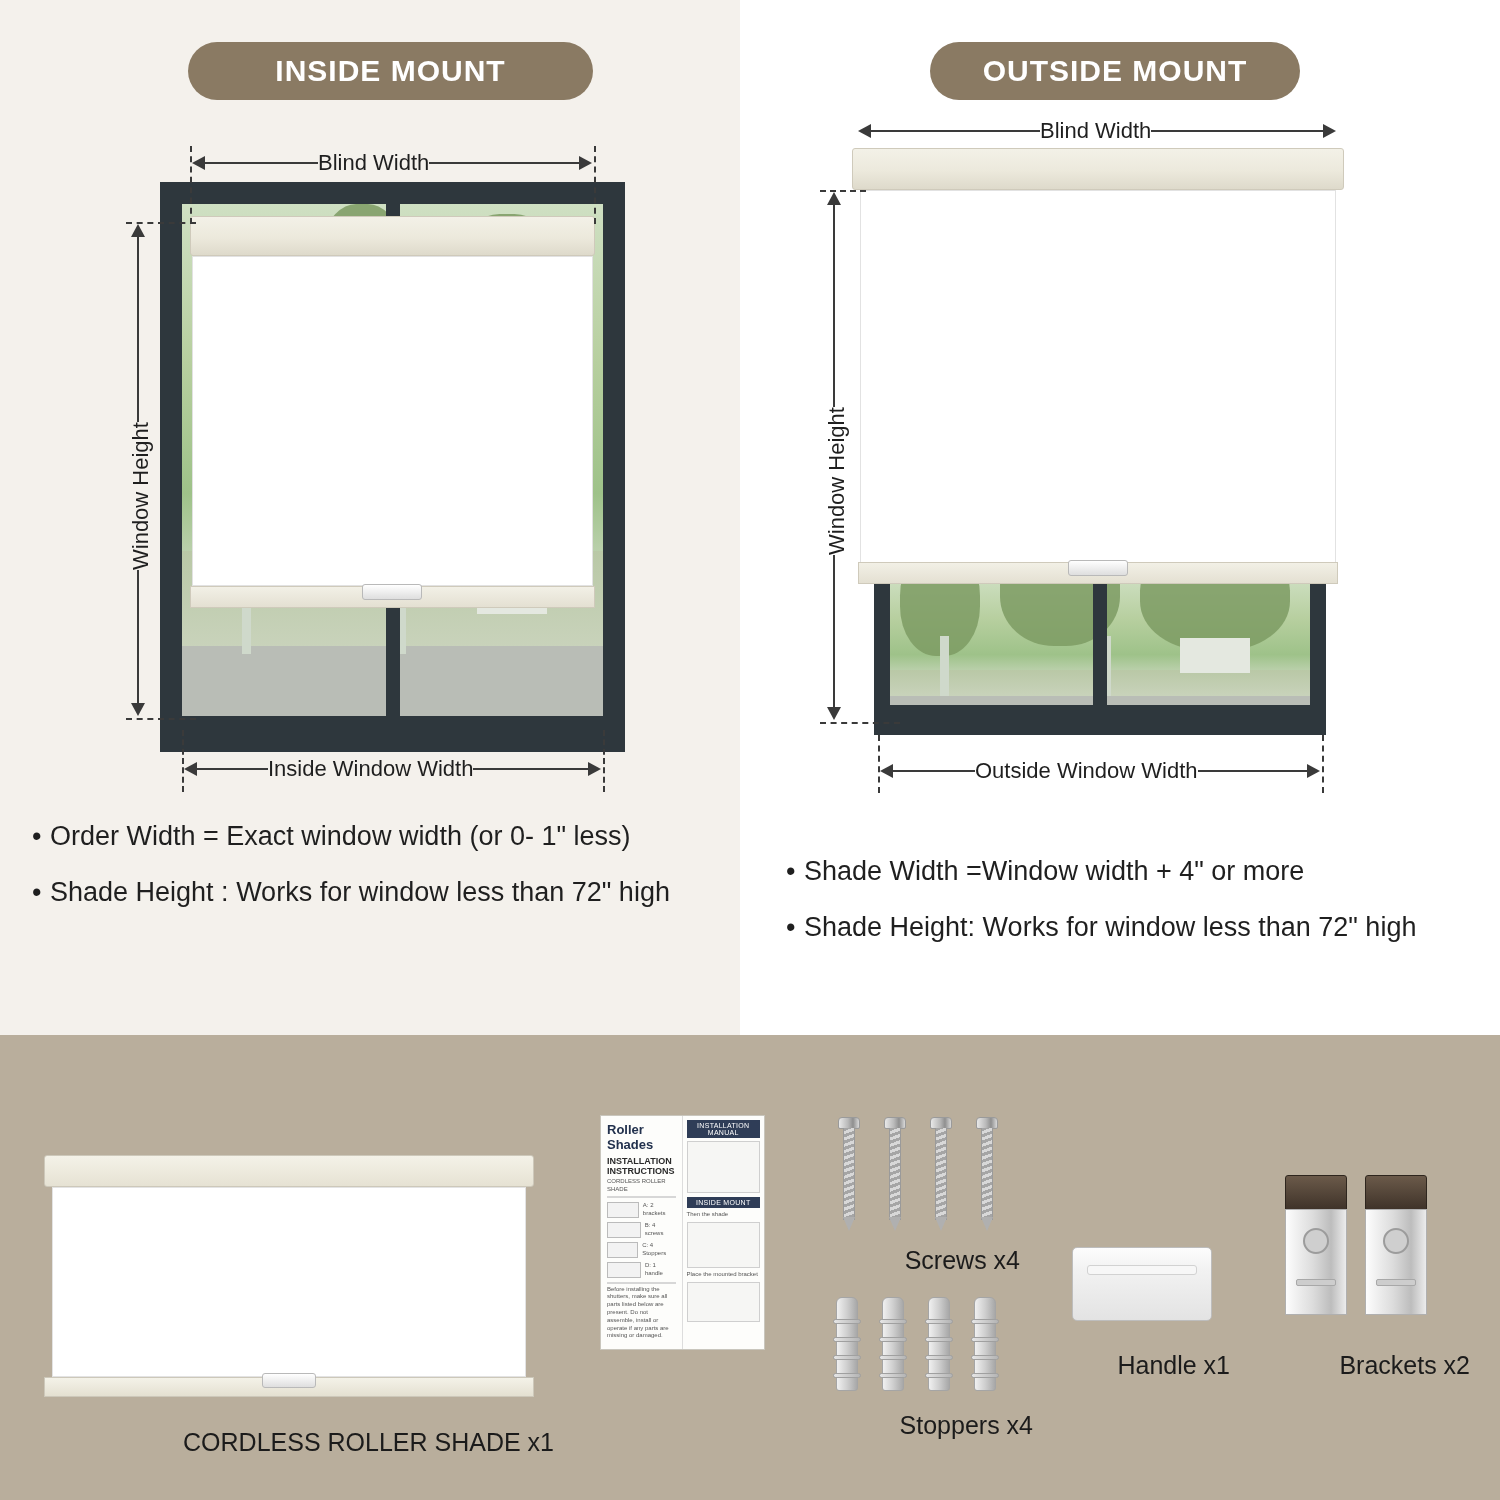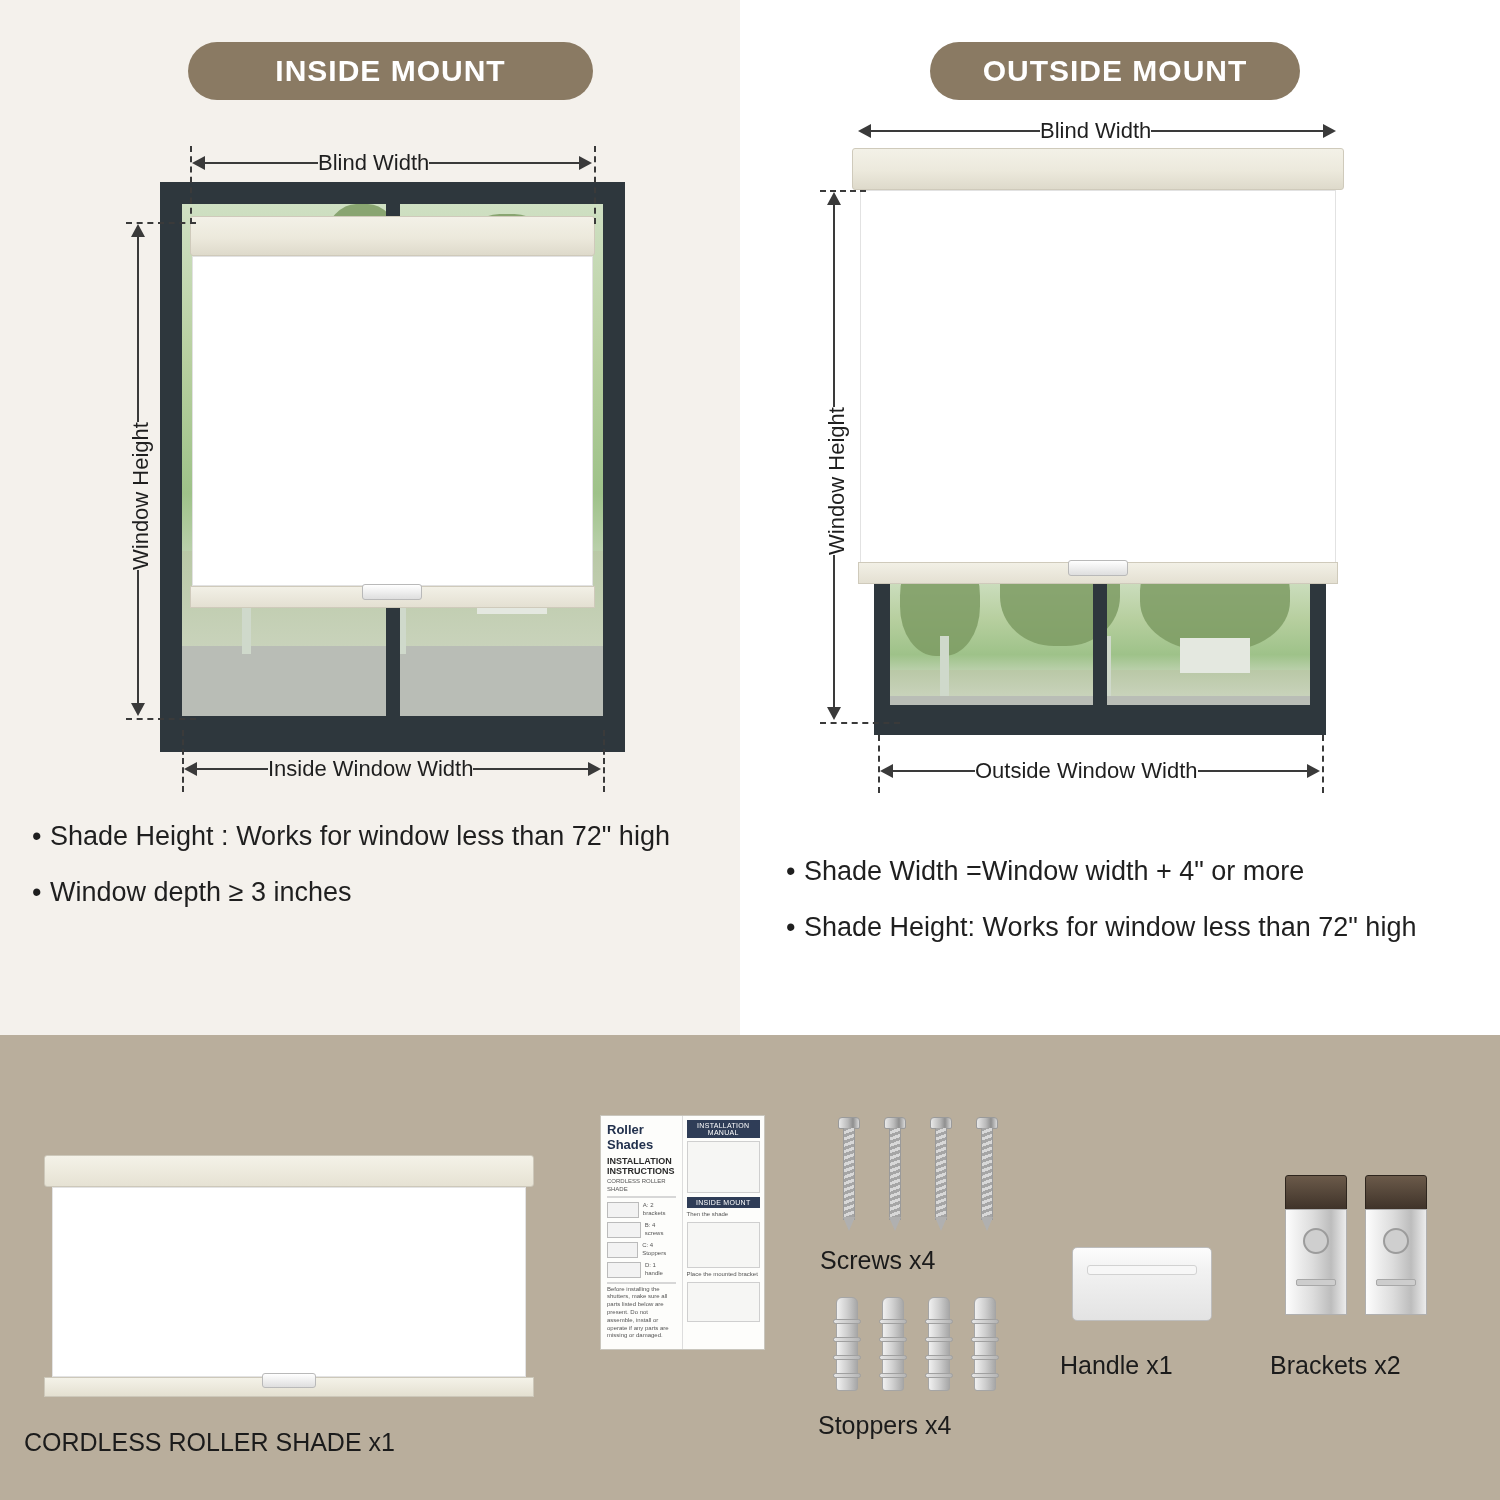--- a/index.html
+++ b/index.html
@@ -143,21 +143,21 @@
   }
   .pkg-title {
     color:#ffffff; font-size:40px; padding-left:32px; white-space:nowrap;
   }
 
   .pkg-item { position:absolute; }
   .pkg-caption {
     position:absolute;
     font-size:25px;
     color:#1b1b1b;
-    text-align:left;
+    text-align:right;
     line-height:1.25;
     white-space:pre-line;
   }
 
   
   .manual {
     position:absolute;
     background:#fdfdfb;
     border:1px solid #c9c6bd;
     display:flex;
@@ -305,22 +305,22 @@
     <div class="dim-label vertical on-left-panel" style="left:128px; top:570px;">Window Height</div>
 
     <div class="dash-v" style="left:182px; top:730px; height:62px;"></div>
     <div class="dash-v" style="left:603px; top:730px; height:62px;"></div>
     <div class="dim-line-h" style="left:188px; top:768px; width:409px;"></div>
     <div class="arrow arrow-left" style="left:184px; top:762px;"></div>
     <div class="arrow arrow-right" style="left:588px; top:762px;"></div>
     <div class="dim-label on-left-panel" style="left:268px; top:756px;">Inside Window Width</div>
 
     <div class="bullets" style="left:32px; top:820px; width:700px;">
+      <div class="bullet"><span class="dot">•</span><span>Order Width  = Exact window width (or 0- 1" less)</span></div>
       <div class="bullet"><span class="dot">•</span><span>Shade Height : Works for window less than 72" high</span></div>
-      <div class="bullet"><span class="dot">•</span><span>Window depth ≥ 3 inches</span></div>
     </div>
   </div>
 
   <div class="panel-right">
 
     <div class="badge" id="badge-outside">OUTSIDE MOUNT</div>
 
     <div class="window-frame" style="left:134px; top:560px; width:452px; height:175px;"></div>
     <div class="glass" style="left:150px; top:576px; width:420px; height:143px;">
       <div class="ground"></div>

